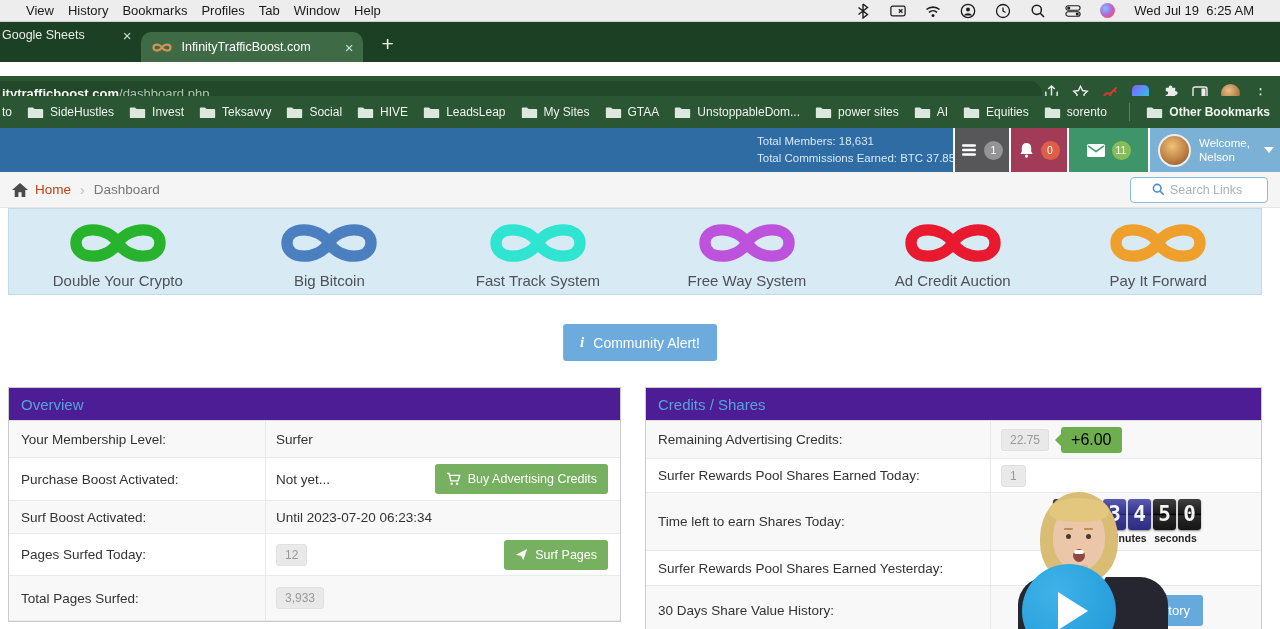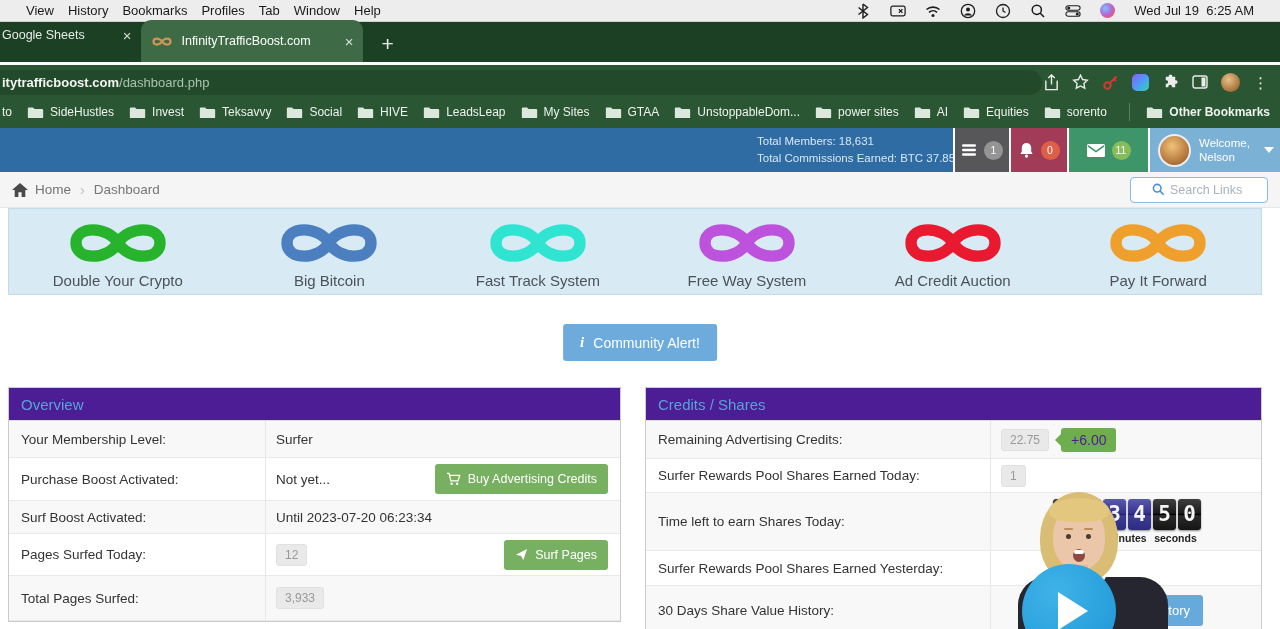--- a/index.html
+++ b/index.html
@@ -13,28 +13,28 @@
   .menubar .menus span{cursor:default}
   .menubar .status{margin-left:auto;display:flex;align-items:center;gap:19px;padding-right:26px}
   .menubar .status svg{display:block}
   .mb-ic{width:16px;height:16px}
   .siri-ic{width:15px;height:15px;border-radius:50%;background:radial-gradient(circle at 35% 35%,#7cc5f2,#b06ae0 45%,#e8567a 72%,#f0a24b)}
   .mb-clock{font-size:13px;white-space:pre}
 
   
   .tabbar{position:absolute;left:0;top:22px;width:1280px;height:40px;background:#1c4023;display:flex;align-items:flex-end}
   .tab-inactive{height:34px;display:flex;gap:38px;padding:0 10px 0 2px;color:#e7ece7;font-size:12.5px}
-  .tab-active{height:42px;width:222px;background:#3e6b46;border-radius:10px 10px 0 0;display:flex;align-items:center;padding:0 10px;color:#fff;font-size:12.5px;gap:8px}
+  .tab-active{height:30px;width:222px;background:#3e6b46;border-radius:10px 10px 0 0;display:flex;align-items:center;padding:0 10px;color:#fff;font-size:12.5px;gap:8px}
   .tab-active .title{flex:1}
   .tab-x{color:#d9dfd9;font-size:15px;line-height:1;cursor:pointer}
   .newtab{color:#e7ece7;font-size:21px;margin-left:18px;padding-bottom:6px;cursor:pointer}
   .favicon{width:22px;height:13px}
 
   
-  .urlrow{position:absolute;left:0;top:65px;width:1280px;height:34px;background:#2b5634;display:flex;align-items:center}
+  .urlrow{position:absolute;left:0;top:76px;width:1280px;height:34px;background:#2b5634;display:flex;align-items:center}
   .urlpill{position:absolute;left:-14px;top:5px;width:1056px;height:25px;background:#224929;border-radius:13px;display:flex;align-items:center;padding-left:16px;font-size:13px}
   .url-host{color:#f2f5f2;font-weight:bold}
   .url-path{color:#a9c4ae}
   .urlrow .actions{margin-left:auto;display:flex;align-items:center;gap:13px;padding-right:12px;position:relative}
   .ext-grad{width:17px;height:17px;border-radius:5px;background:linear-gradient(135deg,#8a5cf5,#4aa0f5 55%,#34d3b0)}
   .ext-avatar{width:19px;height:19px;border-radius:50%;background:radial-gradient(circle at 40% 35%,#e8c08a,#a8713c 70%,#6f4520)}
   .kebab{color:#ececec;font-size:15px;letter-spacing:0;line-height:1}
 
   
   .bmbar{position:absolute;left:0;top:96px;width:1280px;height:32px;background:#2b5634;display:flex;align-items:center;color:#eef3ee;font-size:12px;overflow:hidden}
@@ -57,21 +57,21 @@
   .badge.gray{background:#949494}
   .badge.red{background:#dd5f45}
   .badge.green{background:#86bd59}
   .hdr-avatar{width:33px;height:33px;border-radius:50%;border:2px solid #e9eef2;background:radial-gradient(circle at 42% 35%,#f0c27a,#b4763b 65%,#7a4a22)}
   .welcome{color:#fff;font-size:11.5px;line-height:14px}
   .caret{width:0;height:0;border-left:5px solid transparent;border-right:5px solid transparent;border-top:6px solid #fff;margin-left:6px}
 
   
   .crumbbar{position:absolute;left:0;top:172px;width:1280px;height:36px;background:#f5f5f5;border-bottom:1px solid #e7e7e7;display:flex;align-items:center;padding:0 12px}
   .crumbbar .home-ic{width:16px;height:14px;fill:#4a4a4a;margin-right:7px}
-  .crumb-home{color:#737373;font-size:13.5px;cursor:pointer}
+  .crumb-home{color:#c2410c;font-size:13.5px;cursor:pointer}
   .crumb-sep{color:#bbb;margin:0 9px;font-size:14px}
   .crumb-cur{color:#777;font-size:13.5px}
   .searchbox{margin-left:auto;width:138px;height:26px;border:1px solid #85bbe5;border-radius:4px;background:#fff;display:flex;align-items:center;padding:0 21px;gap:5px}
   .searchbox input{border:none;outline:none;width:100%;font-size:12.5px;color:#555;font-family:"Liberation Sans",sans-serif}
   .searchbox input::placeholder{color:#a9b2ba}
   .mag{width:13px;height:13px;stroke:#4a90d9;fill:none;stroke-width:1.8;flex:none}
 
   
   .logostrip{position:absolute;left:8px;top:208px;width:1254px;height:87px;background:#d8eaf4;border:1px solid #c3dbe8;display:flex;justify-content:space-around;align-items:center}
   .program{display:flex;flex-direction:column;align-items:center;cursor:pointer}
@@ -90,21 +90,21 @@
   .panel-hdr .ttl{color:#58a3d8;font-size:15px}
   .prow{display:flex;border-bottom:1px solid #e9e9e9}
   .prow.odd{background:#f8f8f8}
   .cell-label{display:flex;align-items:center;padding:0 12px;font-size:13.5px;color:#333;border-right:1px solid #e8e8e8}
   .panel-left .cell-label{width:257px}
   .panel-right .cell-label{width:345px}
   .cell-val{flex:1;display:flex;align-items:center;padding:0 10px;font-size:13.5px;color:#333}
   .h37{height:37px}.h43{height:43px}.h33{height:33px}.h42{height:42px}.h45{height:45px}
   .h38{height:38px}.h34{height:34px}.h58{height:58px}.h35{height:35px}.h50{height:50px}
   .val-badge{background:#e9e9e9;border:1px solid #e0e0e0;color:#999;font-size:12px;padding:3px 8px;border-radius:3px}
-  .delta-badge{position:relative;background:#6fae4f;color:#4c1d95;font-size:14px;padding:4px 10px;border-radius:3px;margin-left:12px}
+  .delta-badge{position:relative;background:#6fae4f;color:#000000;font-size:16px;padding:4px 10px;border-radius:3px;margin-left:12px}
   .delta-badge::before{content:"";position:absolute;left:-6px;top:50%;transform:translateY(-50%);border-top:7px solid transparent;border-bottom:7px solid transparent;border-right:7px solid #6fae4f}
   .btn-green{margin-left:auto;margin-right:2px;background:#78b061;color:#fff;border:none;border-radius:3px;padding:8px 11px;font-size:12.5px;display:inline-flex;align-items:center;gap:7px;cursor:pointer;font-family:"Liberation Sans",sans-serif}
   .btn-blue{margin-left:auto;margin-right:48px;background:#66a9dd;color:#fff;border:none;border-radius:3px;padding:8px 13px;font-size:13px;cursor:pointer;font-family:"Liberation Sans",sans-serif}
 
   
   .countdown{margin-left:auto;margin-right:50px}
   .digits{display:flex;gap:2px}
   .digit{width:23px;height:31px;border-radius:3px;color:#f5f5f5;font-family:"DejaVu Sans Mono",monospace;font-weight:bold;font-size:21px;line-height:31px;text-align:center;background:linear-gradient(180deg,#3f3f3f 0%,#1c1c1c 46%,#000 50%,#2a2a2a 54%,#141414 100%);box-shadow:0 1px 2px rgba(0,0,0,.45)}
   .digit.blue{background:linear-gradient(180deg,#5a5ab2 0%,#34348c 46%,#232370 50%,#3d3d96 54%,#2c2c80 100%)}
   .units{display:flex;margin-top:2px}

